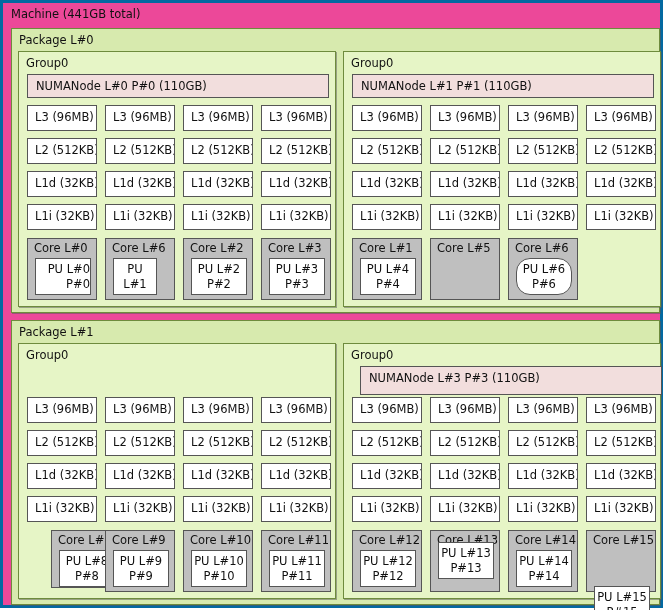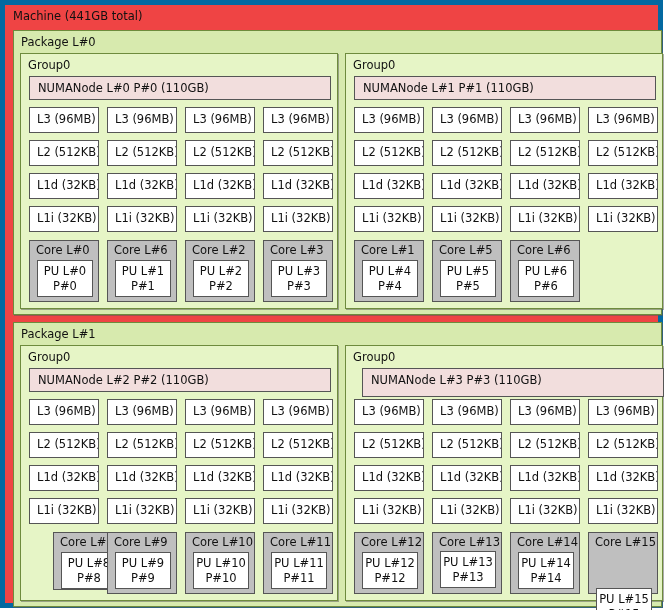--- a/index.html
+++ b/index.html
@@ -14,22 +14,22 @@
     background:#ffffff;
     overflow:hidden;
   }
 
   
   .machine{
     position:absolute;
     left:0px;top:0px;
     width:663px;height:608px;
     box-sizing:border-box;
-    border:5px solid #0369a1;
-    background:#ef4444;
+    border:3px solid #0369a1;
+    background:#ec4899;
   }
   .machine-title{
     position:absolute;
     left:8px;top:4px;
     font-size:11.5px;
     color:#111111;
     line-height:14px;
     white-space:nowrap;
   }
 
@@ -142,28 +142,28 @@
             <div class="cache" style="left: 8px; top: 119px; width: 70px; height: 26px;">L1d (32KB)</div>
             <div class="cache" style="left: 86px; top: 119px; width: 70px; height: 26px;">L1d (32KB)</div>
             <div class="cache" style="left: 164px; top: 119px; width: 70px; height: 26px;">L1d (32KB)</div>
             <div class="cache" style="left: 242px; top: 119px; width: 70px; height: 26px;">L1d (32KB)</div>
             <div class="cache" style="left: 8px; top: 152px; width: 70px; height: 26px;">L1i (32KB)</div>
             <div class="cache" style="left: 86px; top: 152px; width: 70px; height: 26px;">L1i (32KB)</div>
             <div class="cache" style="left: 164px; top: 152px; width: 70px; height: 26px;">L1i (32KB)</div>
             <div class="cache" style="left: 242px; top: 152px; width: 70px; height: 26px;">L1i (32KB)</div>
             <div class="core" style="left: 8px; top: 186px; width: 70px; height: 62px;">
               <div class="core-title">Core L#0</div>
-              <div class="pu" style="left: 7px; top: 19px; width: 56px; height: 37px;">
+              <div class="pu" style="left: 7px; top: 19px; width: 56px; height: 37px; text-align: right;">
                 <span class="l1">PU L#0</span>
                 <span class="l2">P#0</span>
               </div>
             </div>
             <div class="core" style="left: 86px; top: 186px; width: 70px; height: 62px;">
               <div class="core-title">Core L#6</div>
-              <div class="pu" style="left: 7px; top: 19px; width: 56px; height: 37px;">
+              <div class="pu" style="left: 7px; top: 19px; width: 44px; height: 37px;">
                 <span class="l1">PU L#1</span>
                 <span class="l2">P#1</span>
               </div>
             </div>
             <div class="core" style="left: 164px; top: 186px; width: 70px; height: 62px;">
               <div class="core-title">Core L#2</div>
               <div class="pu" style="left: 7px; top: 19px; width: 56px; height: 37px;">
                 <span class="l1">PU L#2</span>
                 <span class="l2">P#2</span>
               </div>
@@ -197,39 +197,34 @@
             <div class="cache" style="left: 242px; top: 152px; width: 70px; height: 26px;">L1i (32KB)</div>
             <div class="core" style="left: 8px; top: 186px; width: 70px; height: 62px;">
               <div class="core-title">Core L#1</div>
               <div class="pu" style="left: 7px; top: 19px; width: 56px; height: 37px;">
                 <span class="l1">PU L#4</span>
                 <span class="l2">P#4</span>
               </div>
             </div>
             <div class="core" style="left: 86px; top: 186px; width: 70px; height: 62px;">
               <div class="core-title">Core L#5</div>
-              <div class="pu" style="left: 7px; top: 19px; width: 56px; height: 37px;">
-                <span class="l1">PU L#5</span>
-                <span class="l2">P#5</span>
-              </div>
             </div>
             <div class="core" style="left: 164px; top: 186px; width: 70px; height: 62px;">
               <div class="core-title">Core L#6</div>
-              <div class="pu" style="left: 7px; top: 19px; width: 56px; height: 37px;">
+              <div class="pu" style="left: 7px; top: 19px; width: 56px; height: 37px; border-radius: 14px;">
                 <span class="l1">PU L#6</span>
                 <span class="l2">P#6</span>
               </div>
             </div>
           </div>
         </div>
         <div class="package" style="left: 8px; top: 317px; width: 649px; height: 285px;">
           <div class="package-title">Package L#1</div>
           <div class="group" style="left: 6px; top: 22px; width: 318px; height: 256px;">
             <div class="group-title">Group0</div>
-            <div class="numanode" style="left: 8px; top: 22px; width: 302px; height: 24px;">NUMANode L#2 P#2 (110GB)</div>
             <div class="cache" style="left: 8px; top: 53px; width: 70px; height: 26px;">L3 (96MB)</div>
             <div class="cache" style="left: 86px; top: 53px; width: 70px; height: 26px;">L3 (96MB)</div>
             <div class="cache" style="left: 164px; top: 53px; width: 70px; height: 26px;">L3 (96MB)</div>
             <div class="cache" style="left: 242px; top: 53px; width: 70px; height: 26px;">L3 (96MB)</div>
             <div class="cache" style="left: 8px; top: 86px; width: 70px; height: 26px;">L2 (512KB)</div>
             <div class="cache" style="left: 86px; top: 86px; width: 70px; height: 26px;">L2 (512KB)</div>
             <div class="cache" style="left: 164px; top: 86px; width: 70px; height: 26px;">L2 (512KB)</div>
             <div class="cache" style="left: 242px; top: 86px; width: 70px; height: 26px;">L2 (512KB)</div>
             <div class="cache" style="left: 8px; top: 119px; width: 70px; height: 26px;">L1d (32KB)</div>
             <div class="cache" style="left: 86px; top: 119px; width: 70px; height: 26px;">L1d (32KB)</div>
@@ -289,21 +284,21 @@
             <div class="cache" style="left: 242px; top: 152px; width: 70px; height: 26px;">L1i (32KB)</div>
             <div class="core" style="left: 8px; top: 186px; width: 70px; height: 62px;">
               <div class="core-title">Core L#12</div>
               <div class="pu" style="left: 7px; top: 19px; width: 56px; height: 37px;">
                 <span class="l1">PU L#12</span>
                 <span class="l2">P#12</span>
               </div>
             </div>
             <div class="core" style="left: 86px; top: 186px; width: 70px; height: 62px;">
               <div class="core-title">Core L#13</div>
-              <div class="pu" style="left: 7px; top: 18px; width: 56px; height: 37px;">
+              <div class="pu" style="left: 7px; top: 11px; width: 56px; height: 37px;">
                 <span class="l1">PU L#13</span>
                 <span class="l2">P#13</span>
               </div>
             </div>
             <div class="core" style="left: 164px; top: 186px; width: 70px; height: 62px; padding-left: 44px;">
               <div class="core-title">Core L#14</div>
               <div class="pu" style="left: 7px; top: 19px; width: 56px; height: 37px;">
                 <span class="l1">PU L#14</span>
                 <span class="l2">P#14</span>
               </div>

